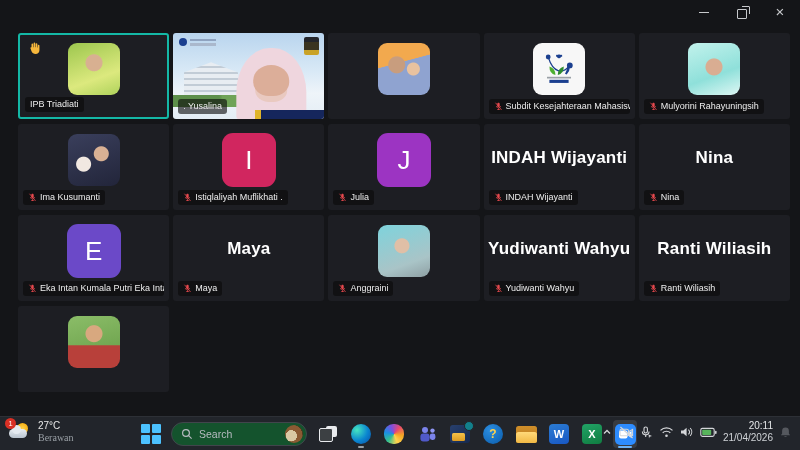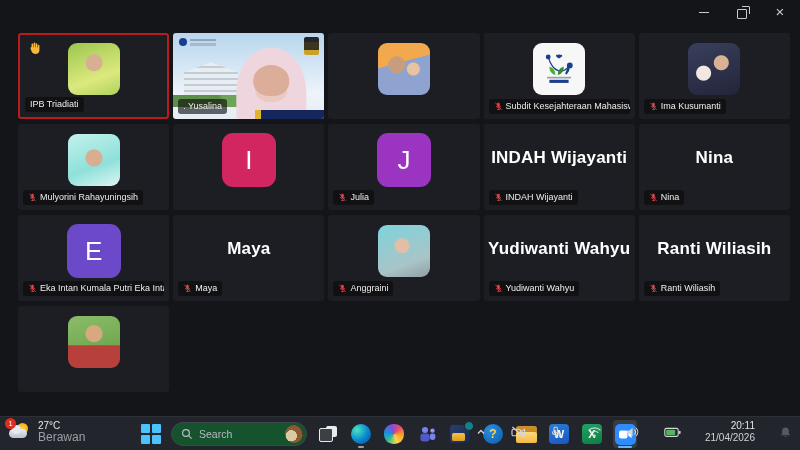--- a/index.html
+++ b/index.html
@@ -12,21 +12,21 @@
   .wc { width:12px; height:12px; position:relative; cursor:default; }
   .wc-min::after { content:""; position:absolute; left:1px; right:1px; top:6px; border-top:1.5px solid #c7c9cc; }
   .wc-restore::before { content:""; position:absolute; left:1px; top:3px; width:8px; height:8px; border:1.2px solid #c7c9cc; border-radius:1px; }
   .wc-restore::after { content:""; position:absolute; left:4px; top:0; width:8px; height:8px; border:1.2px solid #c7c9cc; border-radius:1px; clip-path:polygon(20% 0,100% 0,100% 80%,78% 80%,78% 20%,20% 20%); }
   .wc-close { color:#c7c9cc; font-size:15px; line-height:12px; text-align:center; }
 
   
   .grid { position:absolute; left:18px; top:33px; width:772px;
     display:grid; grid-template-columns:repeat(5,1fr); grid-auto-rows:86px; gap:5px 4px; }
   .tile { position:relative; background:#1d1e23; border-radius:3px; overflow:hidden; }
-  .tile.active { border:2px solid #b91c1c; }
+  .tile.active { border:2px solid #14b8a6; }
 
   .avatar { position:absolute; left:50%; top:42%; transform:translate(-50%,-50%);
     width:52px; height:52px; border-radius:9px; }
   .plate { position:absolute; left:5px; bottom:5px; max-width:calc(100% - 10px);
     display:flex; align-items:center; gap:3px; background:rgba(10,10,10,.62);
     color:#ededed; font-size:9px; line-height:11px; padding:2px 5px; border-radius:3px;
     white-space:nowrap; overflow:hidden; }
   .bigname { position:absolute; inset:0 0 18px 0; display:flex; align-items:center; justify-content:center;
     color:#fff; font-size:17px; font-weight:bold; letter-spacing:.2px; }
   .letterbox { position:absolute; left:50%; top:42%; transform:translate(-50%,-50%);
@@ -105,21 +105,21 @@
   .w-sun { position:absolute; left:9px; top:2px; width:11px; height:11px; border-radius:50%;
     background:radial-gradient(circle,#ffd24a,#f5a300); }
   .w-cloud { position:absolute; left:1px; top:8px; width:18px; height:9px; border-radius:8px;
     background:linear-gradient(180deg,#e8edf2,#b9c4cf); }
   .w-cloud::before { content:""; position:absolute; left:3px; top:-4px; width:9px; height:9px;
     border-radius:50%; background:#e4eaf0; }
   .w-badge { position:absolute; left:-3px; top:-3px; min-width:11px; height:11px; border-radius:6px;
     background:#d93025; color:#fff; font-size:7.5px; line-height:11px; text-align:center; padding:0 2px; }
   .w-text { display:flex; flex-direction:column; }
   .w-temp { color:#e8e8e8; font-size:10px; line-height:12px; }
-  .w-cond { color:#9aa0a6; font-size:12px; line-height:11px; }
+  .w-cond { color:#9aa0a6; font-size:10px; line-height:11px;font-family:Liberation Serif, serif; }
 
   .tb-center { position:absolute; left:140px; top:0; height:34px; display:flex; align-items:center; gap:9px; }
   .start { width:22px; height:22px; display:grid; grid-template-columns:9px 9px; grid-template-rows:9px 9px;
     gap:2px; place-content:center; cursor:pointer; }
   .start i { background:#4cc2ff; display:block; border-radius:1px; }
   .searchbox { width:136px; height:24px; border-radius:12px; background:#14532d; border:1px solid #41454c;
     display:flex; align-items:center; gap:6px; padding:0 3px 0 9px; cursor:pointer; }
   .searchbox span { color:#b7bbc1; font-size:10.5px; flex:1; }
   .hedgehog { width:18px; height:18px; border-radius:50%;
     background:radial-gradient(circle at 35% 60%, #d9c9a4 0 35%, #8a5a33 36% 70%, #54361d 71%); }
@@ -152,21 +152,21 @@
     border-radius:2.5px; }
   .explorer::after { content:""; position:absolute; left:0; right:0; bottom:0; height:11px;
     background:linear-gradient(180deg,#ffd97a,#f1b945); border-radius:2.5px; }
   .office { width:20px; height:20px; border-radius:4px; color:#fff; font-weight:bold; font-size:11px;
     display:flex; align-items:center; justify-content:center; }
   .word { background:linear-gradient(160deg,#2b7cd3,#1857c3); }
   .excel { background:linear-gradient(160deg,#21a366,#107c41); }
   .zoomicon { width:21px; height:21px; border-radius:5px; background:#2d8cff;
     display:flex; align-items:center; justify-content:center; }
 
-  .tray { position:absolute; right:8px; top:0; height:30px; display:flex; align-items:center; gap:24px; }
+  .tray { position:absolute; right:8px; top:0; height:30px; display:flex; align-items:center; gap:6px; }
   .tray svg { display:block; cursor:pointer; }
   .clock { text-align:right; color:#e4e6e8; font-size:10px; line-height:12px; cursor:pointer; }
   .clock .date { color:#cfd2d6; }
 
   .micoff { flex:0 0 auto; }
 </style>
 </head>
 <body>
 
 <div class="titlebar">
@@ -232,44 +232,51 @@
     <div class="plate">
       <svg class="micoff" viewBox="0 0 12 12" width="9" height="9">
           <path fill="#e5484d" d="M6 1.1c-.9 0-1.6.7-1.6 1.6v2.7c0 .9.7 1.6 1.6 1.6s1.6-.7 1.6-1.6V2.7C7.6 1.8 6.9 1.1 6 1.1zM3 5.4c0 1.7 1.3 3 3 3s3-1.3 3-3h-.9c0 1.2-.9 2.1-2.1 2.1S3.9 6.6 3.9 5.4H3zm2.6 3h.9v1.3h1.3v.9H4.3v-.9h1.3z"></path>
           <path stroke="#e5484d" stroke-width="1.1" d="M2 1l8 9.6"></path>
         </svg>
       <span>Subdit Kesejahteraan Mahasiswa IPB</span>
     </div>
   </div>
 
   <div class="tile">
+    <div class="avatar av-mulyorini"></div>
+    <div class="plate">
+      <svg class="micoff" viewBox="0 0 12 12" width="9" height="9">
+          <path fill="#e5484d" d="M6 1.1c-.9 0-1.6.7-1.6 1.6v2.7c0 .9.7 1.6 1.6 1.6s1.6-.7 1.6-1.6V2.7C7.6 1.8 6.9 1.1 6 1.1zM3 5.4c0 1.7 1.3 3 3 3s3-1.3 3-3h-.9c0 1.2-.9 2.1-2.1 2.1S3.9 6.6 3.9 5.4H3zm2.6 3h.9v1.3h1.3v.9H4.3v-.9h1.3z"></path>
+          <path stroke="#e5484d" stroke-width="1.1" d="M2 1l8 9.6"></path>
+        </svg>
+      <span>Mulyorini Rahayuningsih</span>
+    </div>
+  </div>
+
+  <div class="tile">
     <div class="avatar av-ima"></div>
     <div class="plate">
       <svg class="micoff" viewBox="0 0 12 12" width="9" height="9">
           <path fill="#e5484d" d="M6 1.1c-.9 0-1.6.7-1.6 1.6v2.7c0 .9.7 1.6 1.6 1.6s1.6-.7 1.6-1.6V2.7C7.6 1.8 6.9 1.1 6 1.1zM3 5.4c0 1.7 1.3 3 3 3s3-1.3 3-3h-.9c0 1.2-.9 2.1-2.1 2.1S3.9 6.6 3.9 5.4H3zm2.6 3h.9v1.3h1.3v.9H4.3v-.9h1.3z"></path>
           <path stroke="#e5484d" stroke-width="1.1" d="M2 1l8 9.6"></path>
         </svg>
       <span>Ima Kusumanti</span>
-    </div>
-  </div>
-
-  <div class="tile">
-    <div class="avatar av-mulyorini"></div>
-    <div class="plate">
-      <svg class="micoff" viewBox="0 0 12 12" width="9" height="9">
-          <path fill="#e5484d" d="M6 1.1c-.9 0-1.6.7-1.6 1.6v2.7c0 .9.7 1.6 1.6 1.6s1.6-.7 1.6-1.6V2.7C7.6 1.8 6.9 1.1 6 1.1zM3 5.4c0 1.7 1.3 3 3 3s3-1.3 3-3h-.9c0 1.2-.9 2.1-2.1 2.1S3.9 6.6 3.9 5.4H3zm2.6 3h.9v1.3h1.3v.9H4.3v-.9h1.3z"></path>
-          <path stroke="#e5484d" stroke-width="1.1" d="M2 1l8 9.6"></path>
-        </svg>
-      <span>Mulyorini Rahayuningsih</span>
     </div>
   </div>
 
   <div class="tile">
     <div class="letterbox" style="background: rgb(209, 38, 95);">
       <span>I</span>
+    </div>
+    <div class="plate">
+      <svg class="micoff" viewBox="0 0 12 12" width="9" height="9">
+          <path fill="#e5484d" d="M6 1.1c-.9 0-1.6.7-1.6 1.6v2.7c0 .9.7 1.6 1.6 1.6s1.6-.7 1.6-1.6V2.7C7.6 1.8 6.9 1.1 6 1.1zM3 5.4c0 1.7 1.3 3 3 3s3-1.3 3-3h-.9c0 1.2-.9 2.1-2.1 2.1S3.9 6.6 3.9 5.4H3zm2.6 3h.9v1.3h1.3v.9H4.3v-.9h1.3z"></path>
+          <path stroke="#e5484d" stroke-width="1.1" d="M2 1l8 9.6"></path>
+        </svg>
+      <span>Istiqlaliyah Muflikhati .</span>
     </div>
   </div>
 
   <div class="tile">
     <div class="letterbox" style="background: rgb(156, 52, 194);">
       <span>J</span>
     </div>
     <div class="plate">
       <svg class="micoff" viewBox="0 0 12 12" width="9" height="9">
           <path fill="#e5484d" d="M6 1.1c-.9 0-1.6.7-1.6 1.6v2.7c0 .9.7 1.6 1.6 1.6s1.6-.7 1.6-1.6V2.7C7.6 1.8 6.9 1.1 6 1.1zM3 5.4c0 1.7 1.3 3 3 3s3-1.3 3-3h-.9c0 1.2-.9 2.1-2.1 2.1S3.9 6.6 3.9 5.4H3zm2.6 3h.9v1.3h1.3v.9H4.3v-.9h1.3z"></path>

